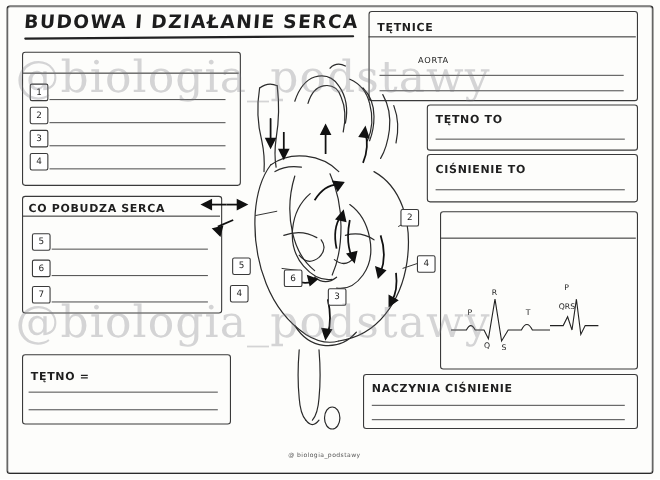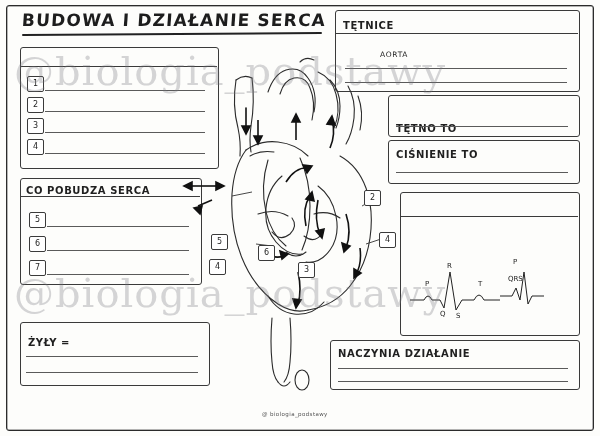--- a/index.html
+++ b/index.html
@@ -91,33 +91,33 @@
   <div class="numbox" style="left:29px;top:212px;">5</div>
   <div class="rule" style="left:47px;top:226px;width:142px;"></div>
 
   <div class="numbox" style="left:29px;top:236px;">6</div>
   <div class="rule" style="left:47px;top:250px;width:142px;"></div>
 
   <div class="numbox" style="left:29px;top:260px;">7</div>
   <div class="rule" style="left:47px;top:274px;width:142px;"></div>
 
   <div class="box" style="left:20px;top:322px;width:188px;height:62px;"></div>
-  <div class="box-label" style="left:28px;top:337px;">ŻYŁY =</div>
+  <div class="box-label" style="left:28px;top:337px;">TĘTNO =</div>
   <div class="rule" style="left:26px;top:356px;width:172px;"></div>
   <div class="rule" style="left:26px;top:372px;width:172px;"></div>
 
   <div class="box" style="left:335px;top:10px;width:243px;height:80px;"></div>
   <div class="box-label" style="left:343px;top:20px;">TĘTNICE</div>
   <div class="hdr-line" style="left:335px;top:33px;width:243px;"></div>
   <div class="plain-label" style="left:352px;top:50px;margin-left:28px;">AORTA</div>
   <div class="rule" style="left:345px;top:68px;width:222px;"></div>
   <div class="rule" style="left:345px;top:82px;width:222px;"></div>
 
   <div class="box" style="left:388px;top:95px;width:190px;height:40px;"></div>
-  <div class="box-label" style="left:396px;top:104px;margin-top:19px;">TĘTNO TO</div>
+  <div class="box-label" style="left:396px;top:104px;">TĘTNO TO</div>
   <div class="rule" style="left:396px;top:126px;width:172px;"></div>
 
   <div class="box" style="left:388px;top:140px;width:190px;height:42px;"></div>
   <div class="box-label" style="left:396px;top:149px;">CIŚNIENIE TO</div>
   <div class="rule" style="left:396px;top:172px;width:172px;"></div>
 
   <div class="box" style="left:400px;top:192px;width:178px;height:142px;"></div>
   <div class="hdr-line" style="left:400px;top:216px;width:178px;"></div>
 
   <svg width="600" height="436" style="pointer-events:none;">
@@ -128,21 +128,21 @@
   </svg>
   <div class="ekg-label" style="left:425px;top:280px;">P</div>
   <div class="ekg-label" style="left:440px;top:310px;">Q</div>
   <div class="ekg-label" style="left:447px;top:262px;">R</div>
   <div class="ekg-label" style="left:456px;top:312px;">S</div>
   <div class="ekg-label" style="left:478px;top:280px;">T</div>
   <div class="ekg-label" style="left:513px;top:258px;">P</div>
   <div class="ekg-label" style="left:508px;top:275px;">QRS</div>
 
   <div class="box" style="left:330px;top:340px;width:248px;height:48px;"></div>
-  <div class="box-label" style="left:338px;top:348px;">NACZYNIA DZIAŁANIE</div>
+  <div class="box-label" style="left:338px;top:348px;">NACZYNIA CIŚNIENIE</div>
   <div class="rule" style="left:338px;top:368px;width:230px;"></div>
   <div class="rule" style="left:338px;top:381px;width:230px;"></div>
 
   <svg width="600" height="436" style="pointer-events:none;">
     <g stroke="#2b2b2b" fill="none" stroke-width="1.1" stroke-linecap="round">
 
       <path d="M236 80 q-4 25 2 48 q3 14 2 28"></path>
       <path d="M252 78 q3 24 -1 48 q-2 14 0 26"></path>
       <path d="M236 80 q8 -6 16 -2"></path>
       <path d="M268 92 q6 -18 18 -22 q14 -4 22 8 q10 14 6 34"></path>

